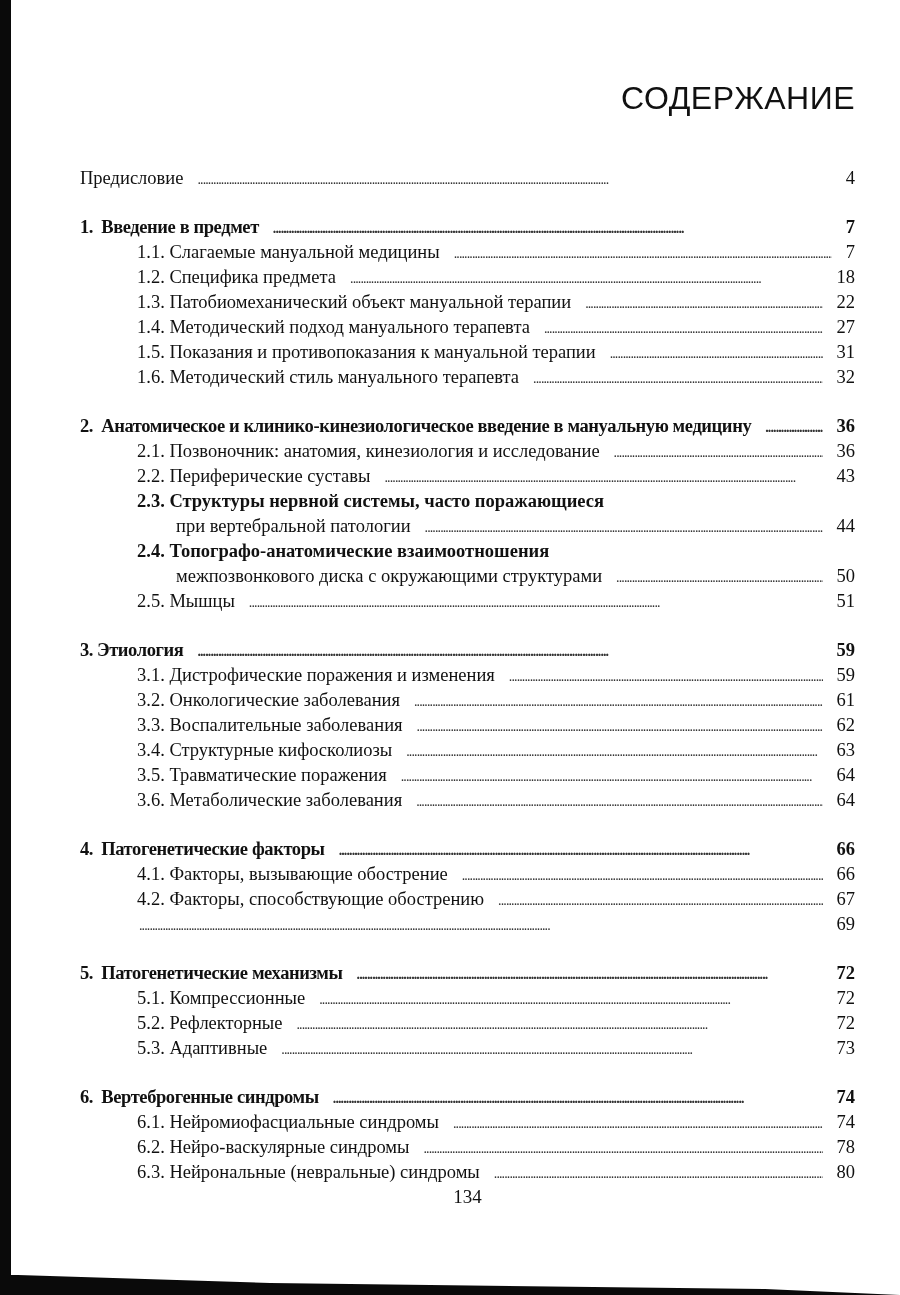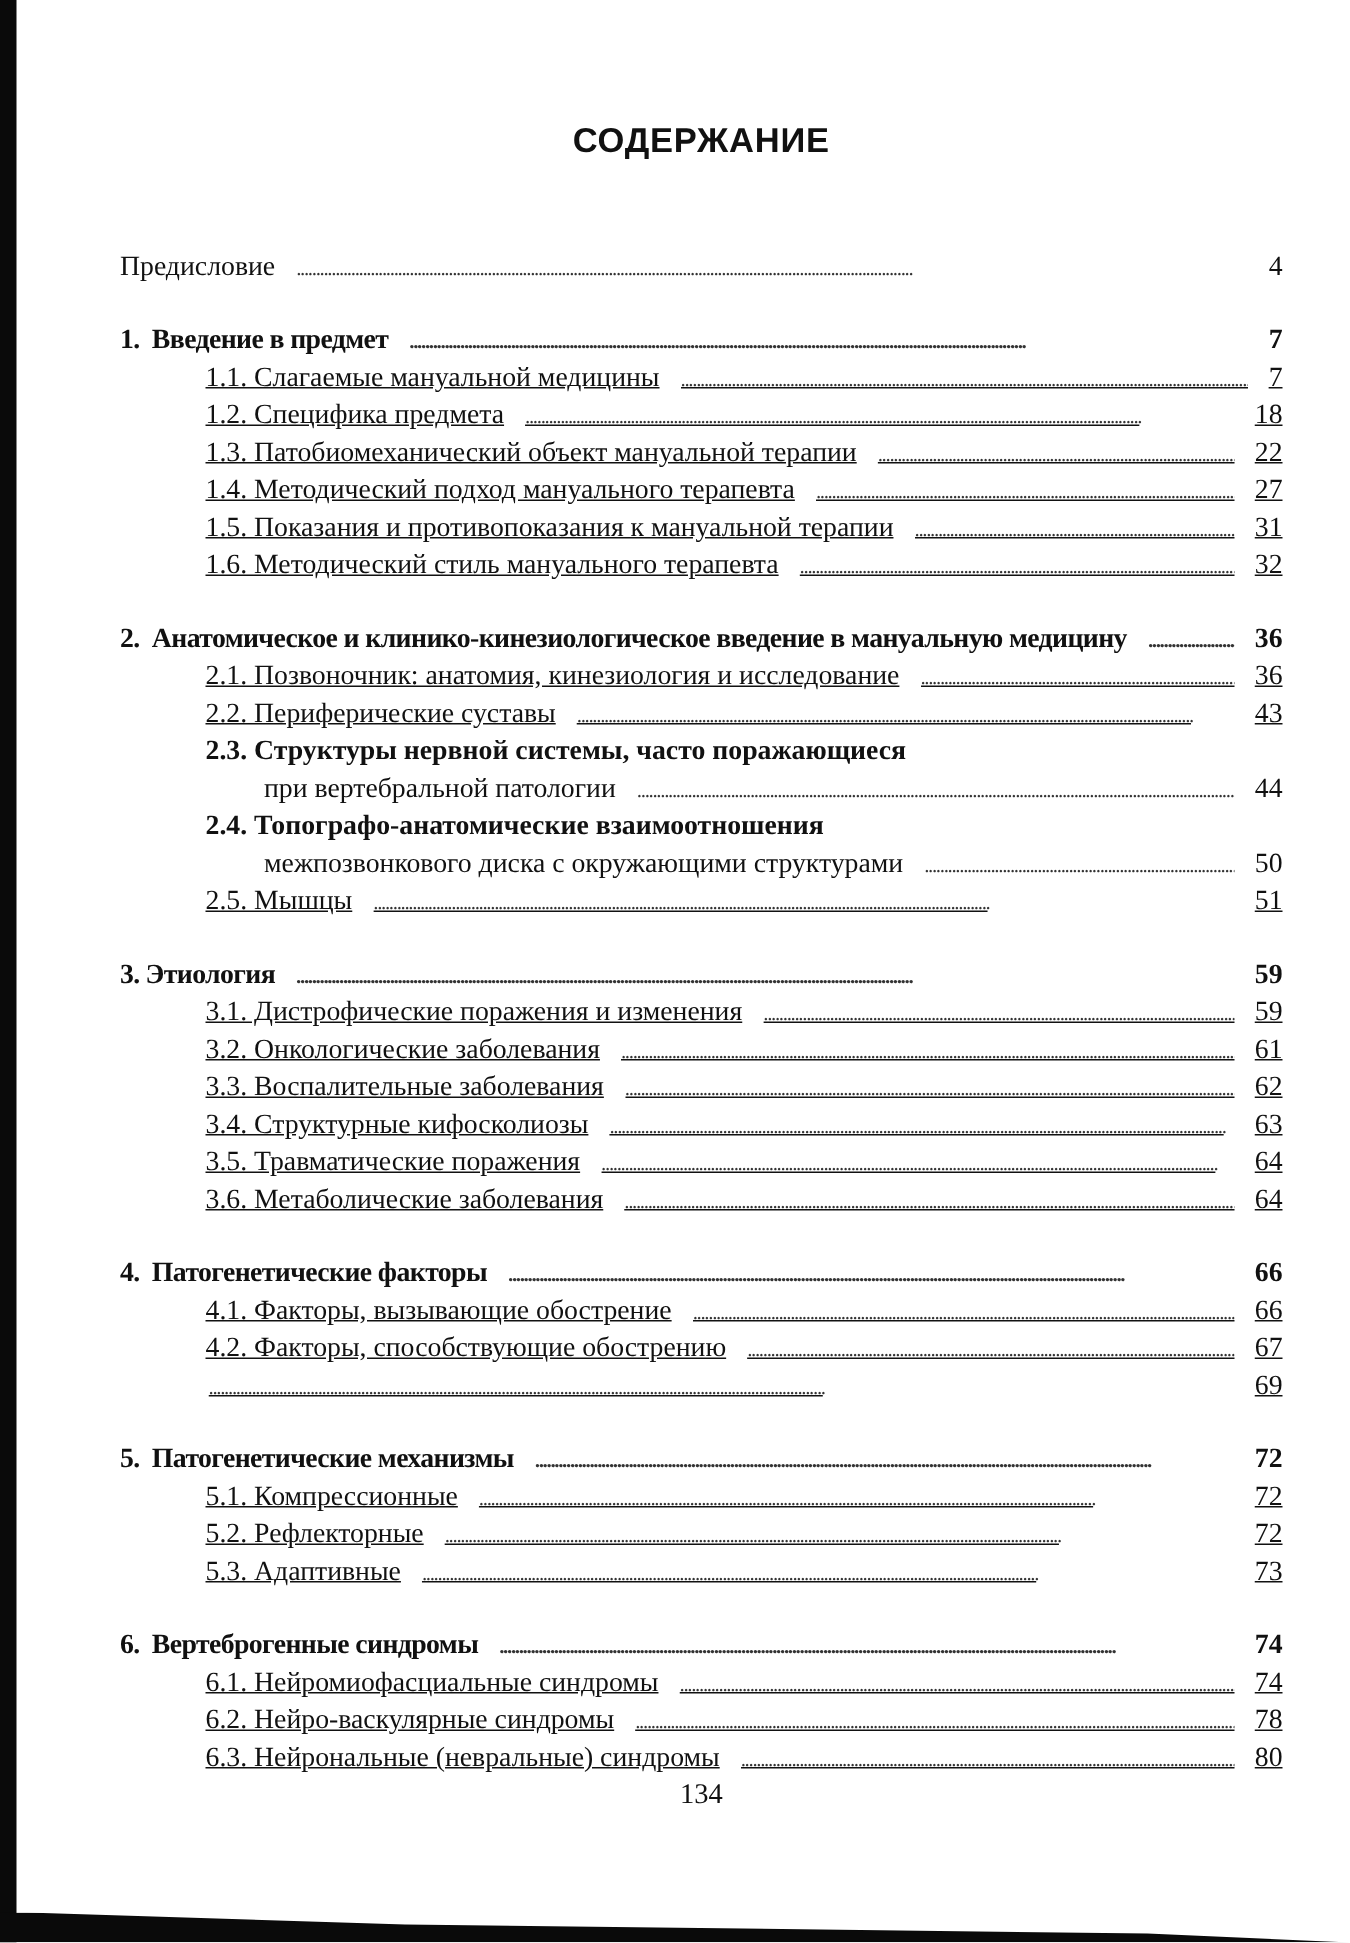--- a/index.html
+++ b/index.html
@@ -13,43 +13,43 @@
     }
     .scan-bottom {
       position: absolute; left: 0; bottom: 0; width: 900px; height: 20px;
       background: #0a0a0a;
       clip-path: polygon(0 0, 2% 0, 30% 40%, 85% 70%, 100% 100%, 0 100%);
     }
     .page {
       position: absolute; left: 80px; top: 0; width: 775px;
     }
     .title {
-      position: absolute; left: 0; width: 775px; top: 80px; text-align: center;
-      font-family: "Liberation Sans", sans-serif; font-weight: bold; font-size: 23px;
+      position: absolute; left: 0; width: 775px; top: 80px; text-align: right;
+      font-family: "Liberation Sans", sans-serif; font-weight: normal; font-size: 32px;
       letter-spacing: 0.5px;
     }
     .toc { position: absolute; left: 0; top: 166px; width: 775px; font-size: 18.5px; }
     .row {
       display: flex; align-items: baseline; height: 25px; line-height: 25px;
       white-space: nowrap;
       gap: 12px;
     }
     .row .lbl { flex: 0 0 auto; }
     .row .dots {
       flex: 1 1 auto; overflow: hidden; margin: 0 2px;
       color: #333;
     }
     .row .dots::before {
       content: ". . . . . . . . . . . . . . . . . . . . . . . . . . . . . . . . . . . . . . . . . . . . . . . . . . . . . . . . . . . . . . . . . . . . . . . . . . . . . . . . . . . . . . . . . . . . . . . . . . . . . . . . . . . . . . . . . . . . . . . . . . . . . . . . . . . . . . . . . . . . . . . . . . . . . . . . . . . . . .";
       letter-spacing: -2.2px; font-size: 14px;
     }
     .row .pg { flex: 0 0 auto; text-align: right; }
     .chapter { font-weight: bold; margin-top: 0; }
     .chapter .lbl { letter-spacing: -0.4px; }
-    .sub { padding-left: 57px; text-decoration: underline; }
+    .sub { padding-left: 57px; }
     .sub-cont { padding-left: 96px; }
     .sub-head { padding-left: 57px; height: 25px; line-height: 25px; white-space: nowrap; font-weight: bold; }
     .gap { height: 24px; }
     .num { display: inline-block; width: 17px; }
     .page-number {
       position: absolute; left: 0; width: 775px; top: 1186px; text-align: center; font-size: 19px;
     }
   </style>
 </head>
 <body>

